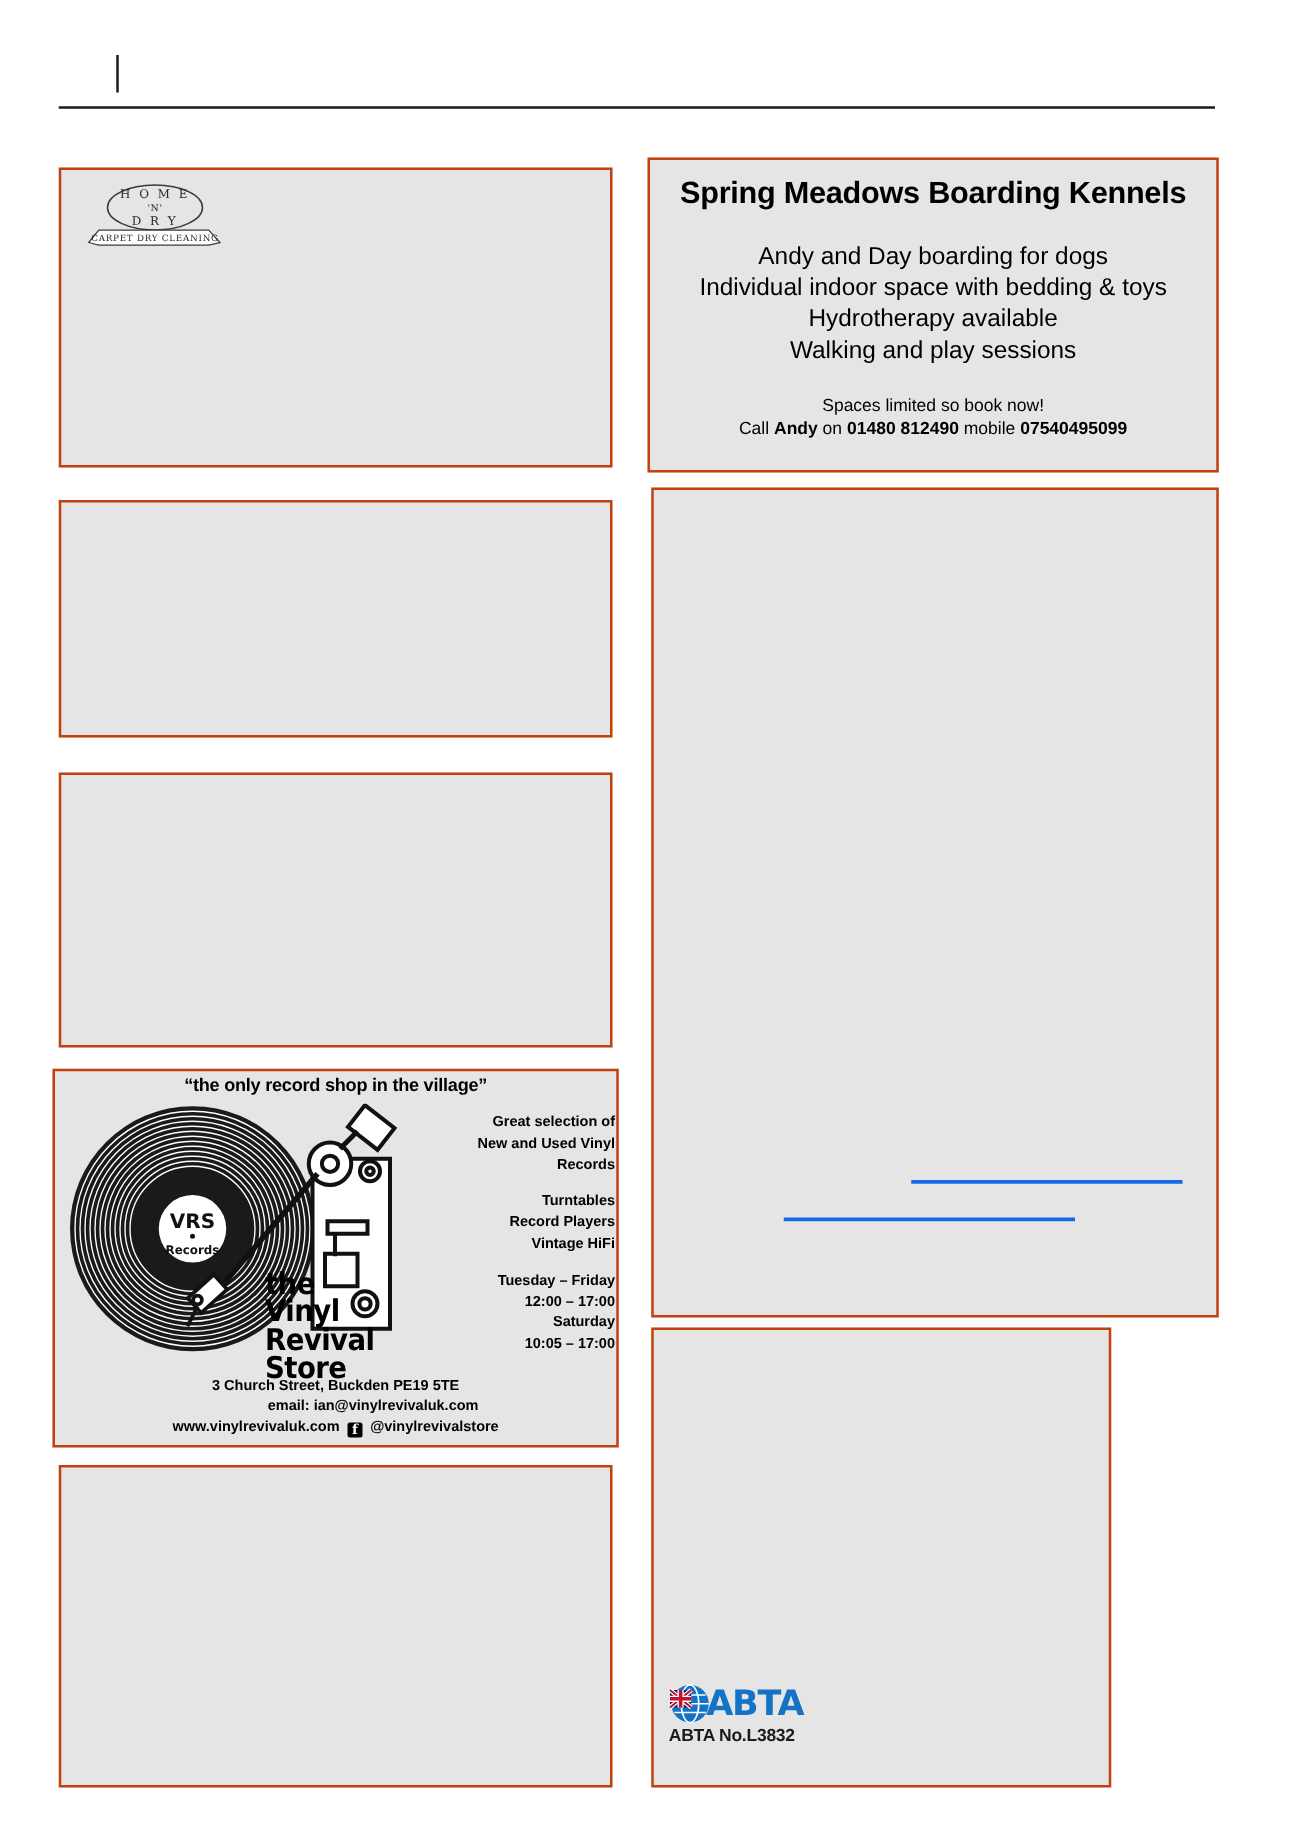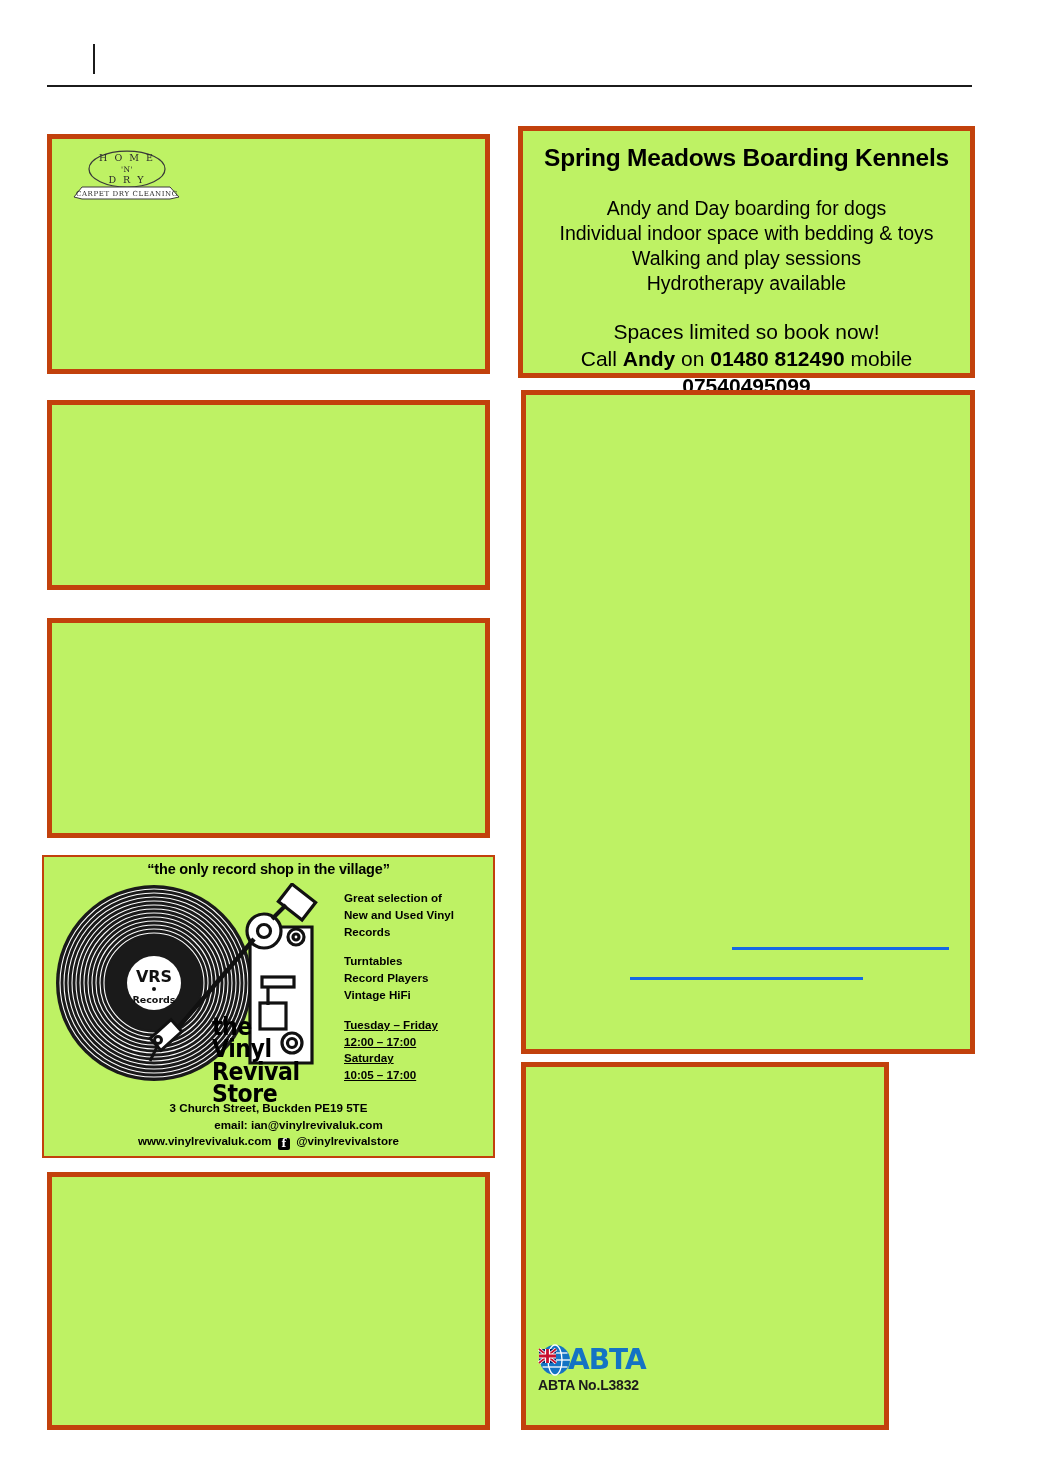--- a/index.html
+++ b/index.html
@@ -38,22 +38,22 @@
     top: 85px;
     width: 925px;
     height: 2px;
     background: #1b1b1b;
   }
 
   
   .ad-box {
     position: absolute;
     box-sizing: border-box;
-    border: 5px solid #c2410c;
-    background: #bef264;
+    border: 2px solid #c2410c;
+    background: #e5e5e5;
   }
   .ad-box.thin { border-width: 2px; }
 
   
   #ad-home-n-dry   { left: 47px;  top: 134px;  width: 443px; height: 240px; }
   #ad-blank-left-1 { left: 47px;  top: 400px;  width: 443px; height: 190px; }
   #ad-blank-left-2 { left: 47px;  top: 618px;  width: 443px; height: 220px; }
   #ad-vinyl        { left: 42px;  top: 855px;  width: 453px; height: 303px; }
   #ad-blank-left-3 { left: 47px;  top: 1172px; width: 443px; height: 258px; }
 
@@ -82,21 +82,21 @@
     letter-spacing: -0.2px;
     line-height: 1.1;
     margin-bottom: 24px;
     text-align: center;
   }
   .kennels-body {
     font-size: 19.5px;
     line-height: 1.29;
   }
   .kennels-gap { height: 21px; }
-  .kennels-call { font-size: 21px; line-height: 1.29; }
+  .kennels-call { font-size: 14px; line-height: 1.29; }
   .kennels-call b { font-weight: bold; margin-top: 16px; }
 
   
   .vinyl-tagline {
     position: absolute;
     left: 0; top: 4px;
     width: 100%;
     text-align: center;
     font-size: 14.5px;
     font-weight: bold;
@@ -107,27 +107,27 @@
     left: 10px;
     top: 26px;
     width: 285px;
     height: 205px;
   }
   .vinyl-right {
     position: absolute;
     left: 300px;
     top: 33px;
     width: 148px;
-    text-align: left;
+    text-align: right;
     font-size: 11.6px;
     font-weight: bold;
     line-height: 1.45;
   }
   .vinyl-right .blk { margin-bottom: 13px; }
-  .vinyl-right .blk:last-child { margin-bottom: 12px; text-decoration: underline; }
+  .vinyl-right .blk:last-child { margin-bottom: 12px; }
   .vinyl-wordmark {
     position: absolute;
     left: 168px;
     top: 159px;
     width: 170px;
     font-family: "DejaVu Sans", sans-serif;
     font-weight: bold;
     font-size: 24px;
     line-height: 0.93;
     letter-spacing: -0.5px;
@@ -311,22 +311,22 @@
 </div>
 
 <div class="ad-box" id="ad-blank-left-3"></div>
 
 <div class="ad-box" id="ad-kennels">
   <div class="kennels-inner">
     <div class="kennels-title">Spring Meadows Boarding Kennels</div>
     <div class="kennels-body">
       <div>Andy and Day boarding for dogs</div>
       <div>Individual indoor space with bedding &amp; toys</div>
+      <div>Hydrotherapy available</div>
       <div>Walking and play sessions</div>
-      <div>Hydrotherapy available</div>
     </div>
     <div class="kennels-gap"></div>
     <div class="kennels-call">Spaces limited so book now!</div>
     <div class="kennels-call">
       <span>Call </span><b>Andy</b><span> on </span><b>01480 812490</b><span> mobile </span><b>07540495099</b>
     </div>
   </div>
 </div>
 
 <div class="ad-box" id="ad-blank-right">

